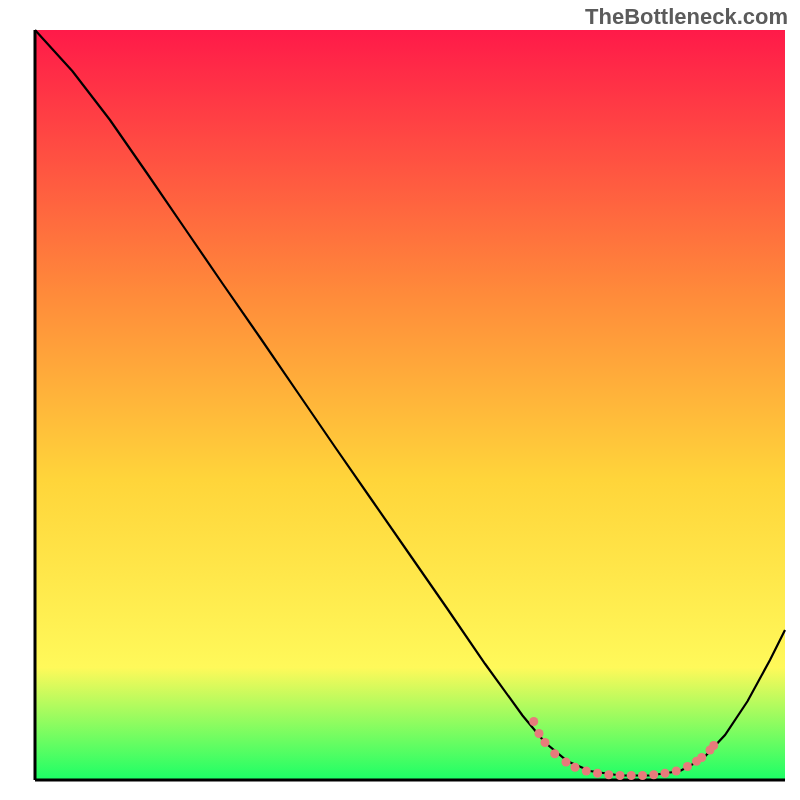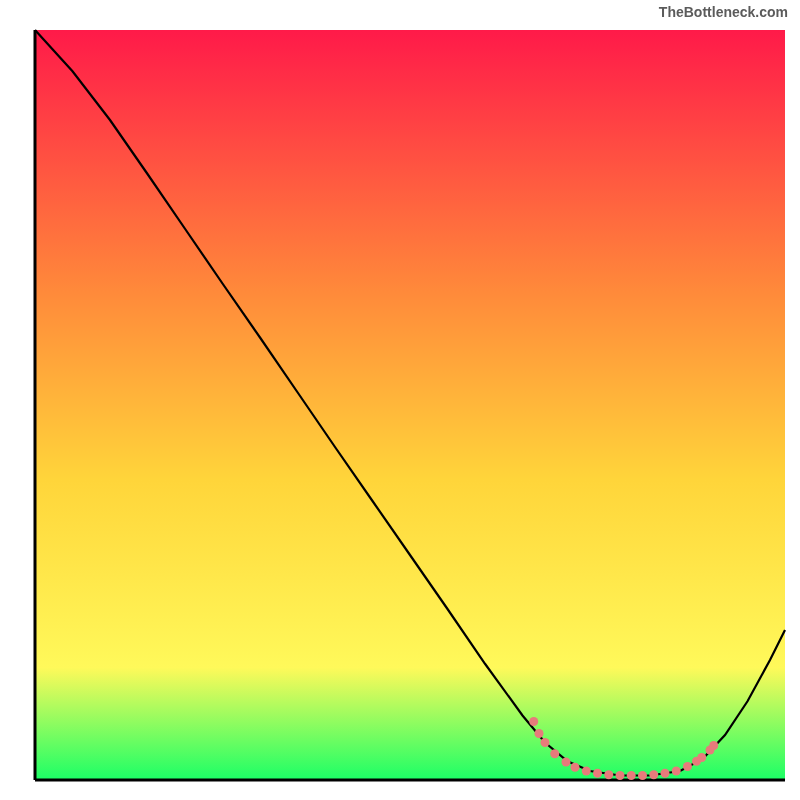--- a/index.html
+++ b/index.html
@@ -13,21 +13,21 @@
   .chart-container {
     position: relative;
     width: 800px;
     height: 800px;
   }
   .watermark {
     position: absolute;
     top: 4px;
     right: 12px;
     font-family: Arial, Helvetica, sans-serif;
-    font-size: 14px;
+    font-size: 22px;
     font-weight: 600;
     color: #5b5b5b;
     letter-spacing: 0px;
     z-index: 10;
     margin-left: 34px;
   }
   svg {
     display: block;
   }
 </style>

